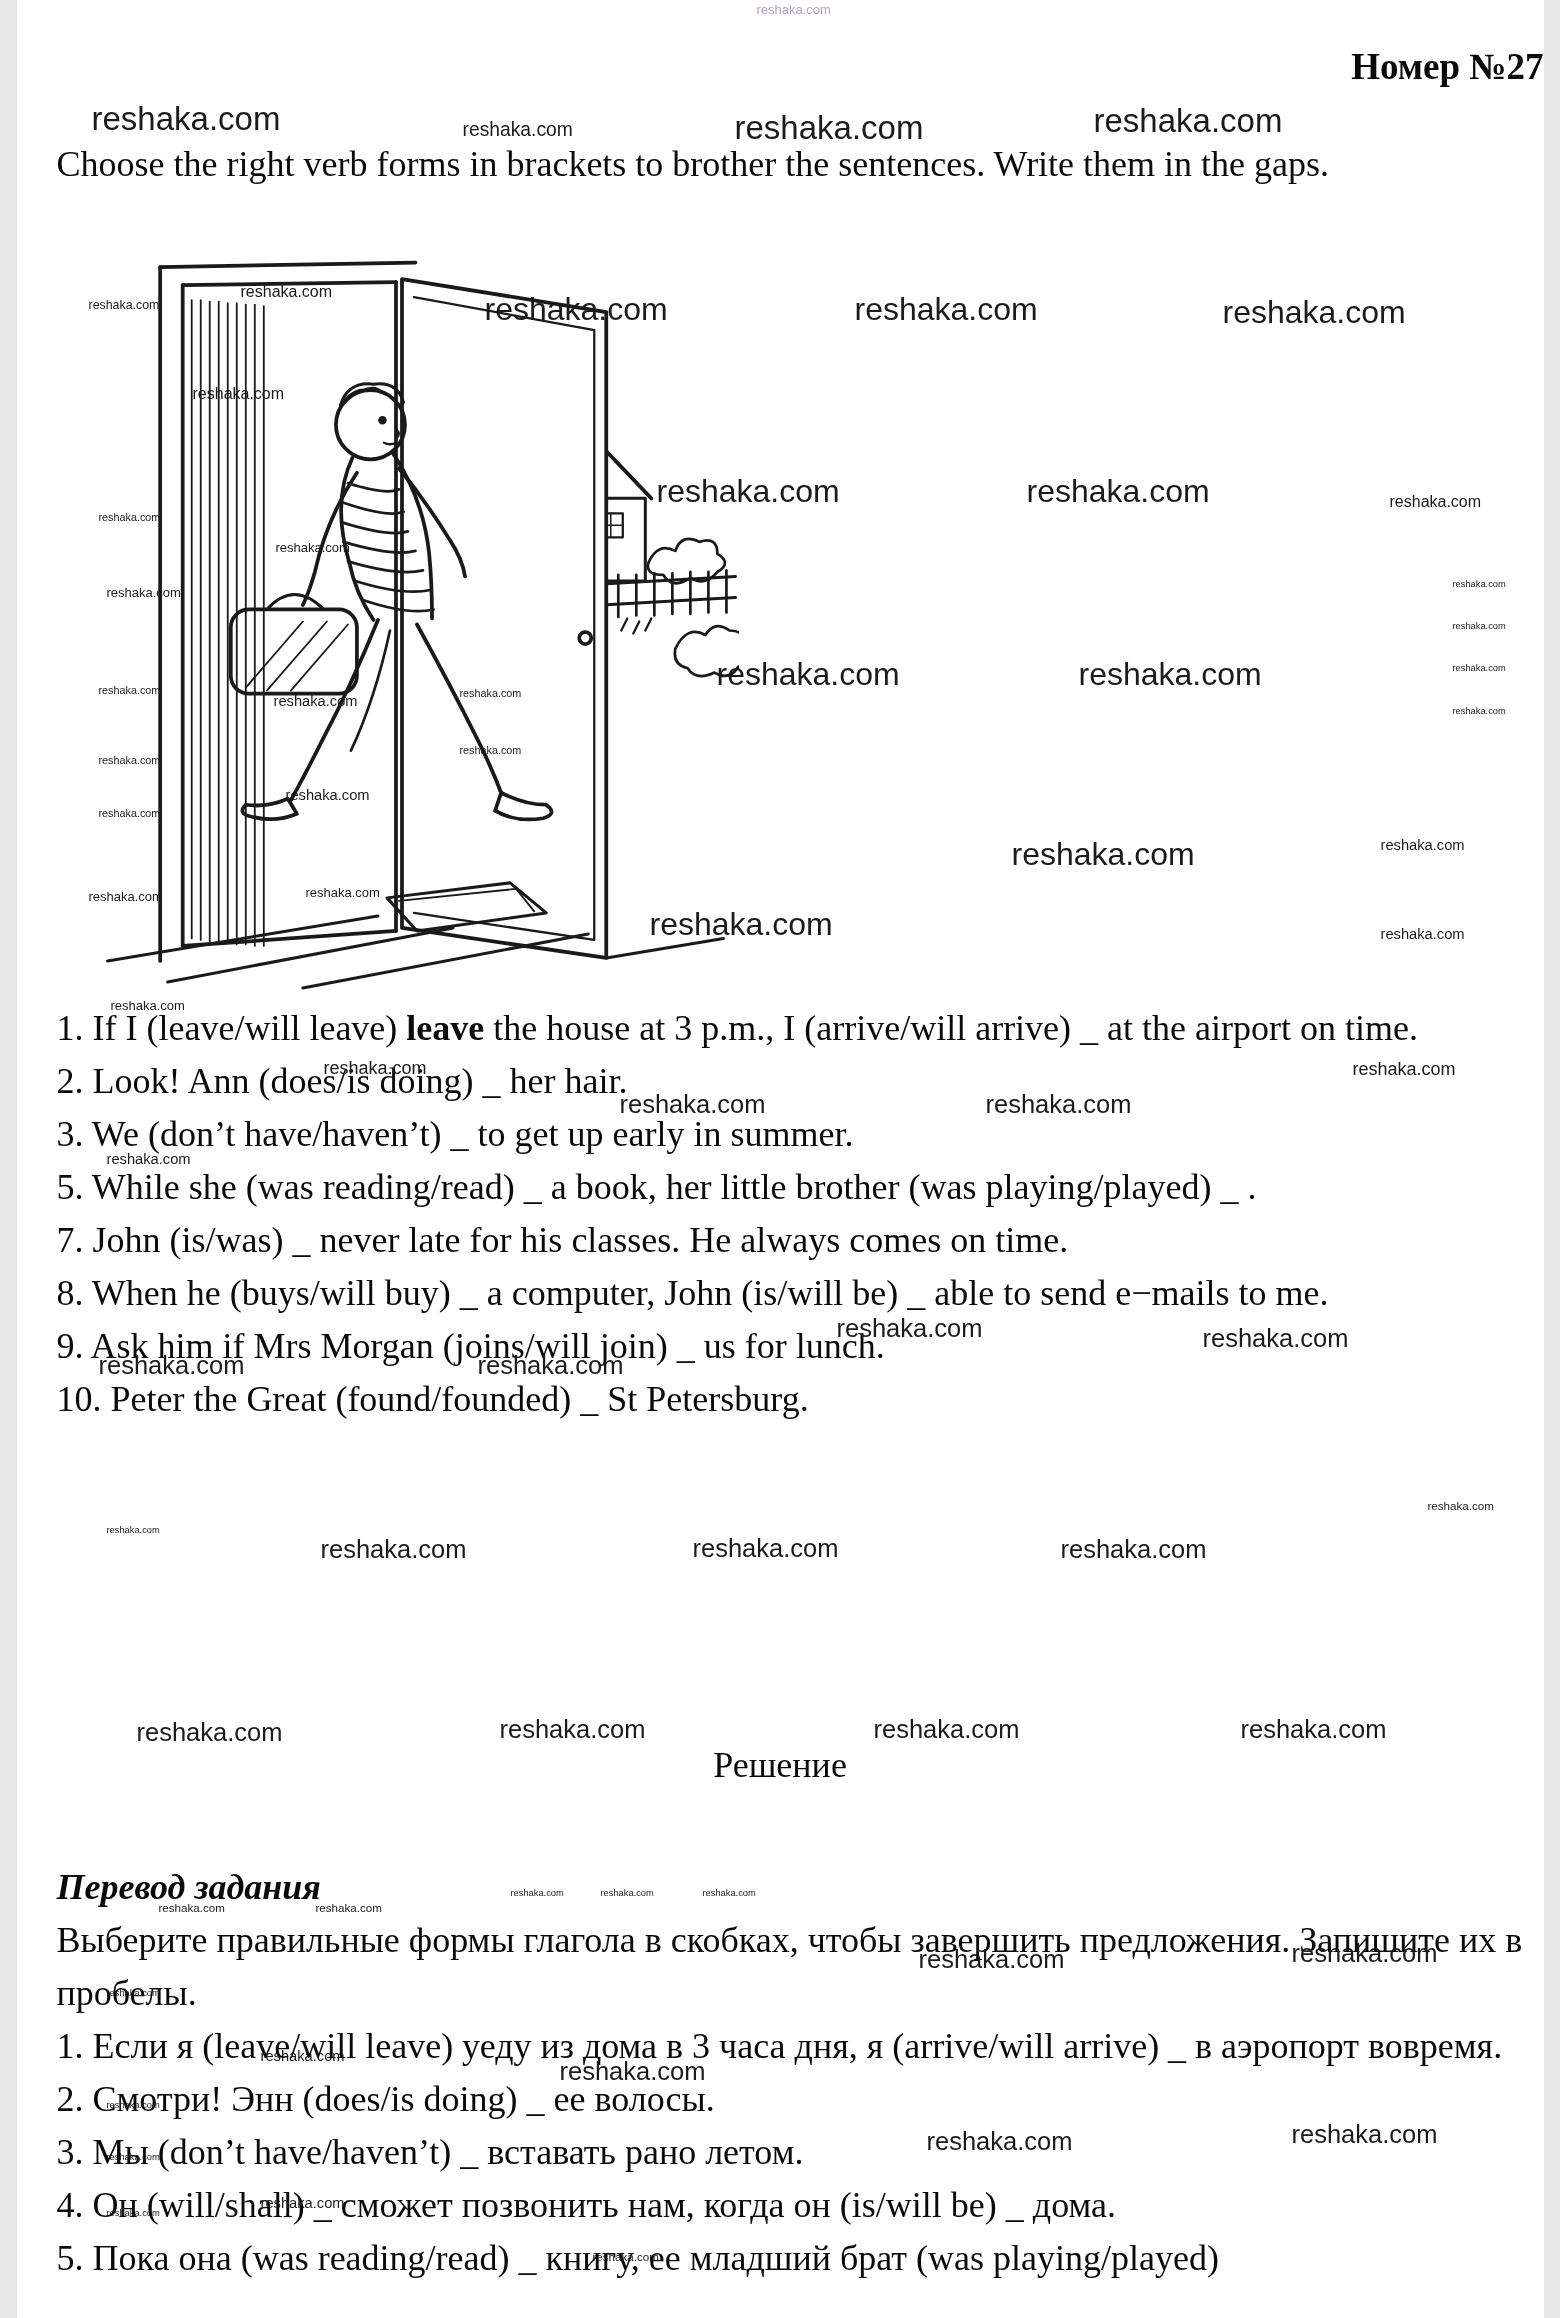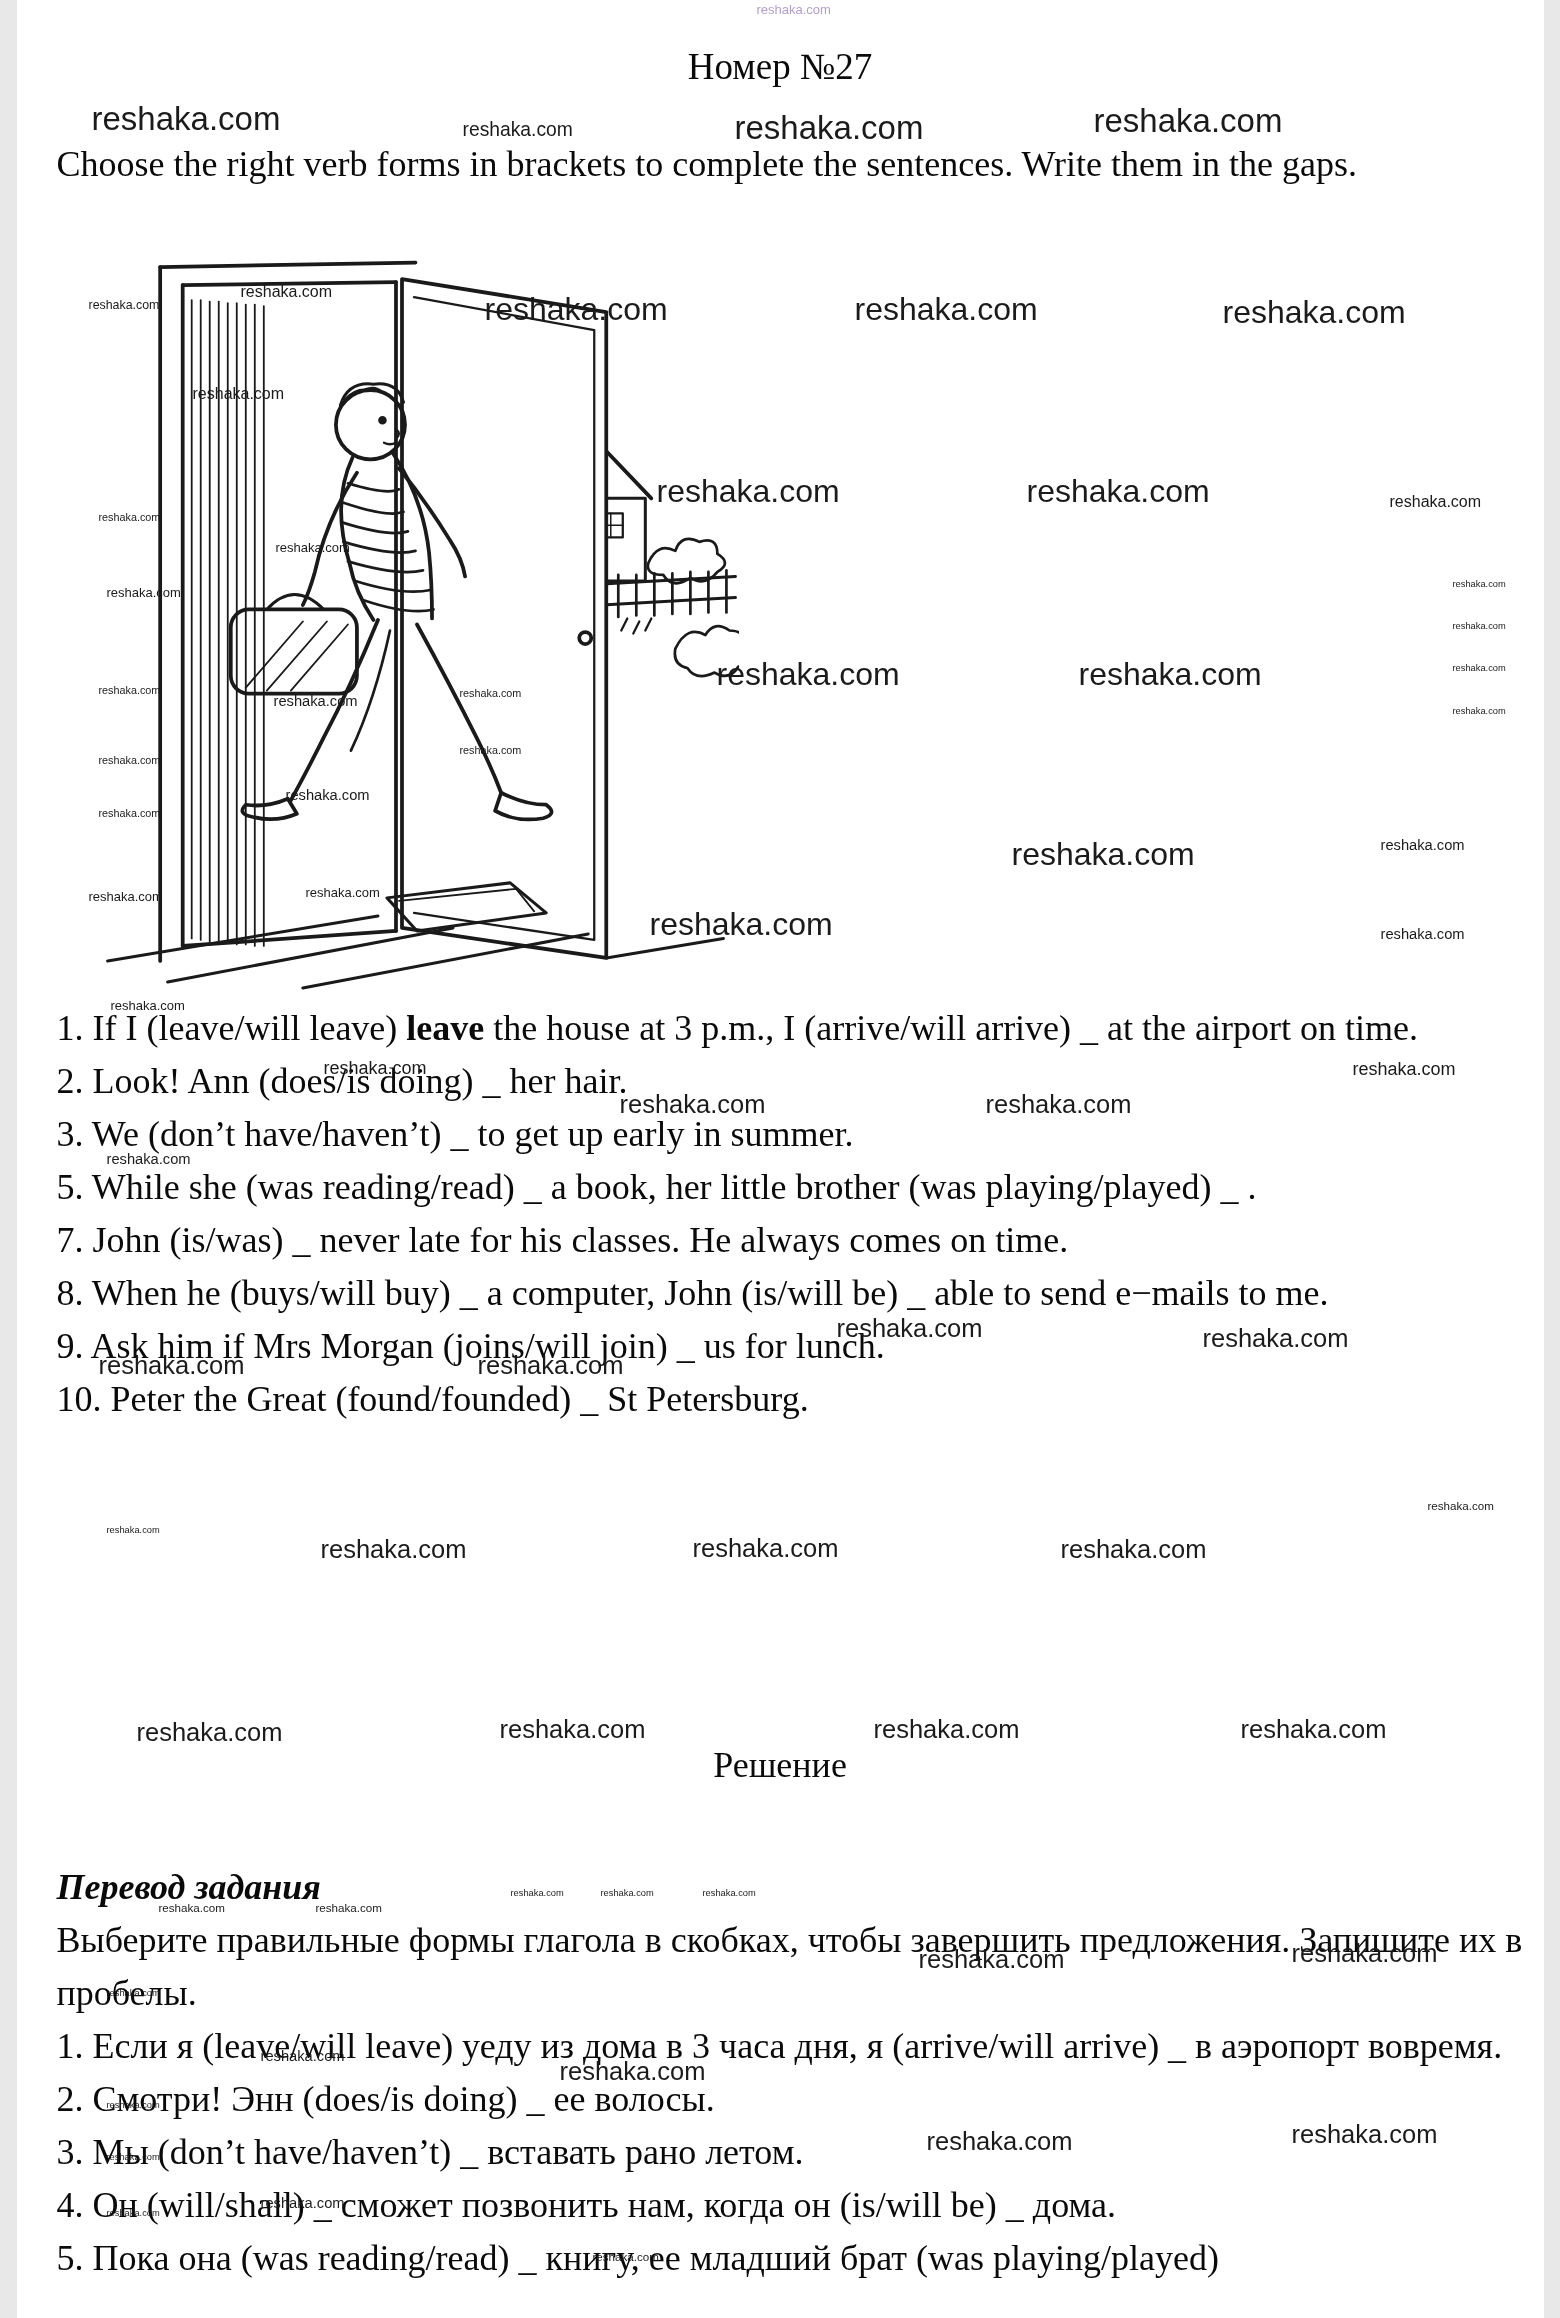--- a/index.html
+++ b/index.html
@@ -15,21 +15,21 @@
   .wm-layer{position:absolute;inset:0;pointer-events:none;z-index:3;}
   .wm{
     position:absolute;
     font-family:"Liberation Sans", sans-serif;
     color:#1b1b1b;
     white-space:nowrap;
     line-height:1;
   }
   .title{
     position:absolute;top:45px;left:0;width:100%;
-    text-align:center;font-size:37px;font-weight:400;margin:0;
+    text-align:right;font-size:37px;font-weight:700;margin:0;
   }
   .instructions{
     position:absolute;top:138px;left:40px;width:1476px;
     font-size:36px;line-height:53px;margin:0;
   }
   .illustration{
     position:absolute;top:255px;left:60px;width:662px;height:736px;
   }
   .illustration svg{width:100%;height:100%;}
   .en-block{
@@ -124,21 +124,21 @@
       <span class="wm" style="left: 910px; top: 2129px; font-size: 25.5px;">reshaka.com</span>
       <span class="wm" style="left: 1275px; top: 2122px; font-size: 25.5px;">reshaka.com</span>
       <span class="wm" style="left: 90px; top: 2153px; font-size: 9.3px;">reshaka.com</span>
       <span class="wm" style="left: 244px; top: 2196px; font-size: 14.7px;">reshaka.com</span>
       <span class="wm" style="left: 90px; top: 2209px; font-size: 9.3px;">reshaka.com</span>
       <span class="wm" style="left: 576px; top: 2251px; font-size: 11.6px;">reshaka.com</span>
     </div>
 
   <h1 class="title">Номер №27</h1>
 
-  <p class="instructions">Choose the right verb forms in brackets to complete the sentences. Write them in the gaps.</p>
+  <p class="instructions">Choose the right verb forms in brackets to brother the sentences. Write them in the gaps.</p>
 
   <div class="illustration">
     <svg viewBox="0 0 440 490" fill="none" stroke="#1a1a1a" stroke-width="2.5" stroke-linecap="round" stroke-linejoin="round">
 
       <polyline points="298,162 340,118 382,162"></polyline>
       <rect x="304" y="162" width="74" height="55" stroke-width="2"></rect>
       <rect x="313" y="172" width="16" height="16" stroke-width="1.5"></rect>
       <line x1="321" y1="172" x2="321" y2="188" stroke-width="1"></line>
       <line x1="313" y1="180" x2="329" y2="180" stroke-width="1"></line>
       <rect x="347" y="172" width="16" height="16" stroke-width="1.5"></rect>

